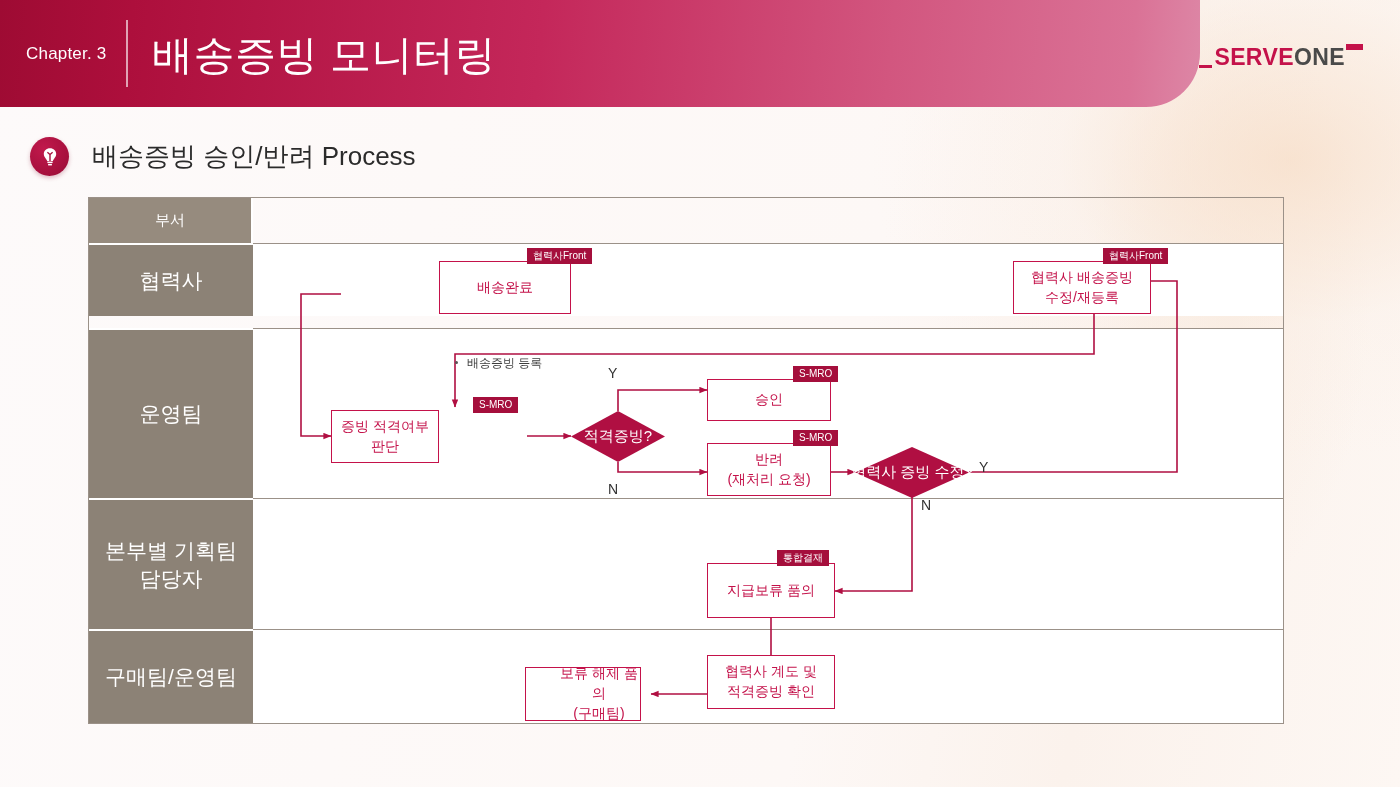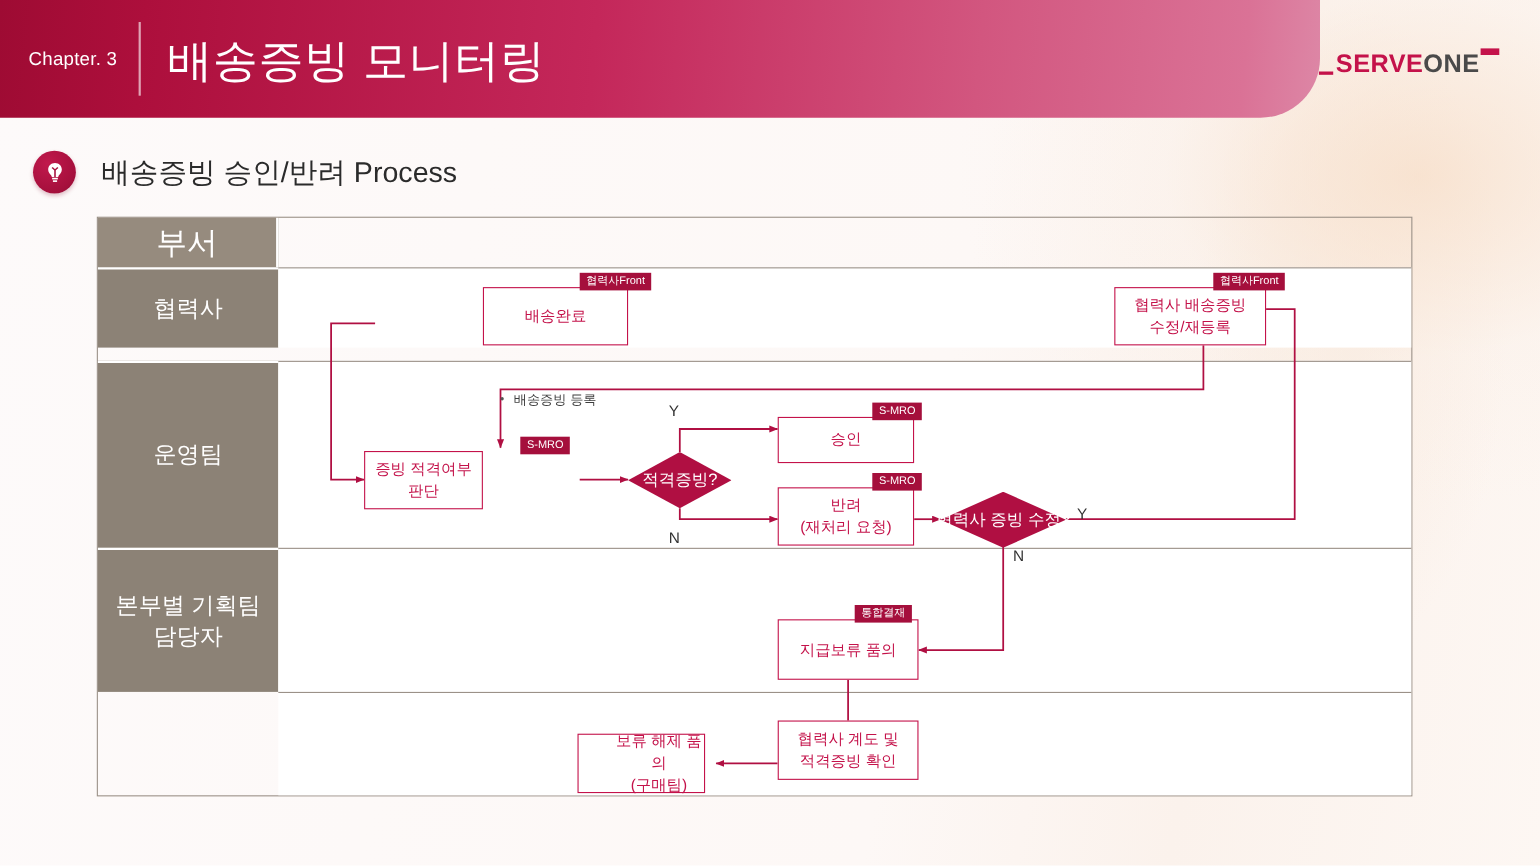--- a/index.html
+++ b/index.html
@@ -81,21 +81,21 @@
     width: 1196px; height: 527px;
     border: 1px solid #9b9188;
     box-sizing: border-box;
   }
   .pm-header-row {
     position: absolute; left: 0; top: 0; width: 100%; height: 45px;
   }
   .pm-head-cell {
     position: absolute; top: 0; height: 45px;
     background: #968b7e;
-    color: #ffffff; font-size: 28px;
+    color: #ffffff; font-size: 15px;
     display: flex; align-items: center; justify-content: center;
     box-sizing: border-box;
   }
   .pm-head-dept { left: 0; width: 164px; border-right: 2px solid #ffffff; }
   .pm-head-map  { left: 164px; width: 1030px; }
 
   .pm-row-label {
     position: absolute; left: 0; width: 164px;
     background: #8c8276;
     color: #ffffff; font-size: 21px; line-height: 1.32;
@@ -219,20 +219,21 @@
 
     <div class="pm-row-label pm-row-2">운영팀</div>
     <div class="pm-row-body pm-row-2"></div>
 
     <div class="pm-row-label pm-row-3">
         <span style="white-space:pre-line">본부별 기획팀
 담당자</span>
       </div>
     <div class="pm-row-body pm-row-3"></div>
 
+    <div class="pm-row-label pm-row-4">구매팀/운영팀</div>
     <div class="pm-row-body pm-row-4"></div>
 
     <div id="flow">
 
       <svg width="1030" height="480">
         <defs>
           <marker id="ah" markerWidth="9" markerHeight="9" refX="7.6" refY="3.2" orient="auto" markerUnits="userSpaceOnUse">
             <path d="M0,0 L8,3.2 L0,6.4 z" fill="#b00f42"></path>
           </marker>
         </defs>

